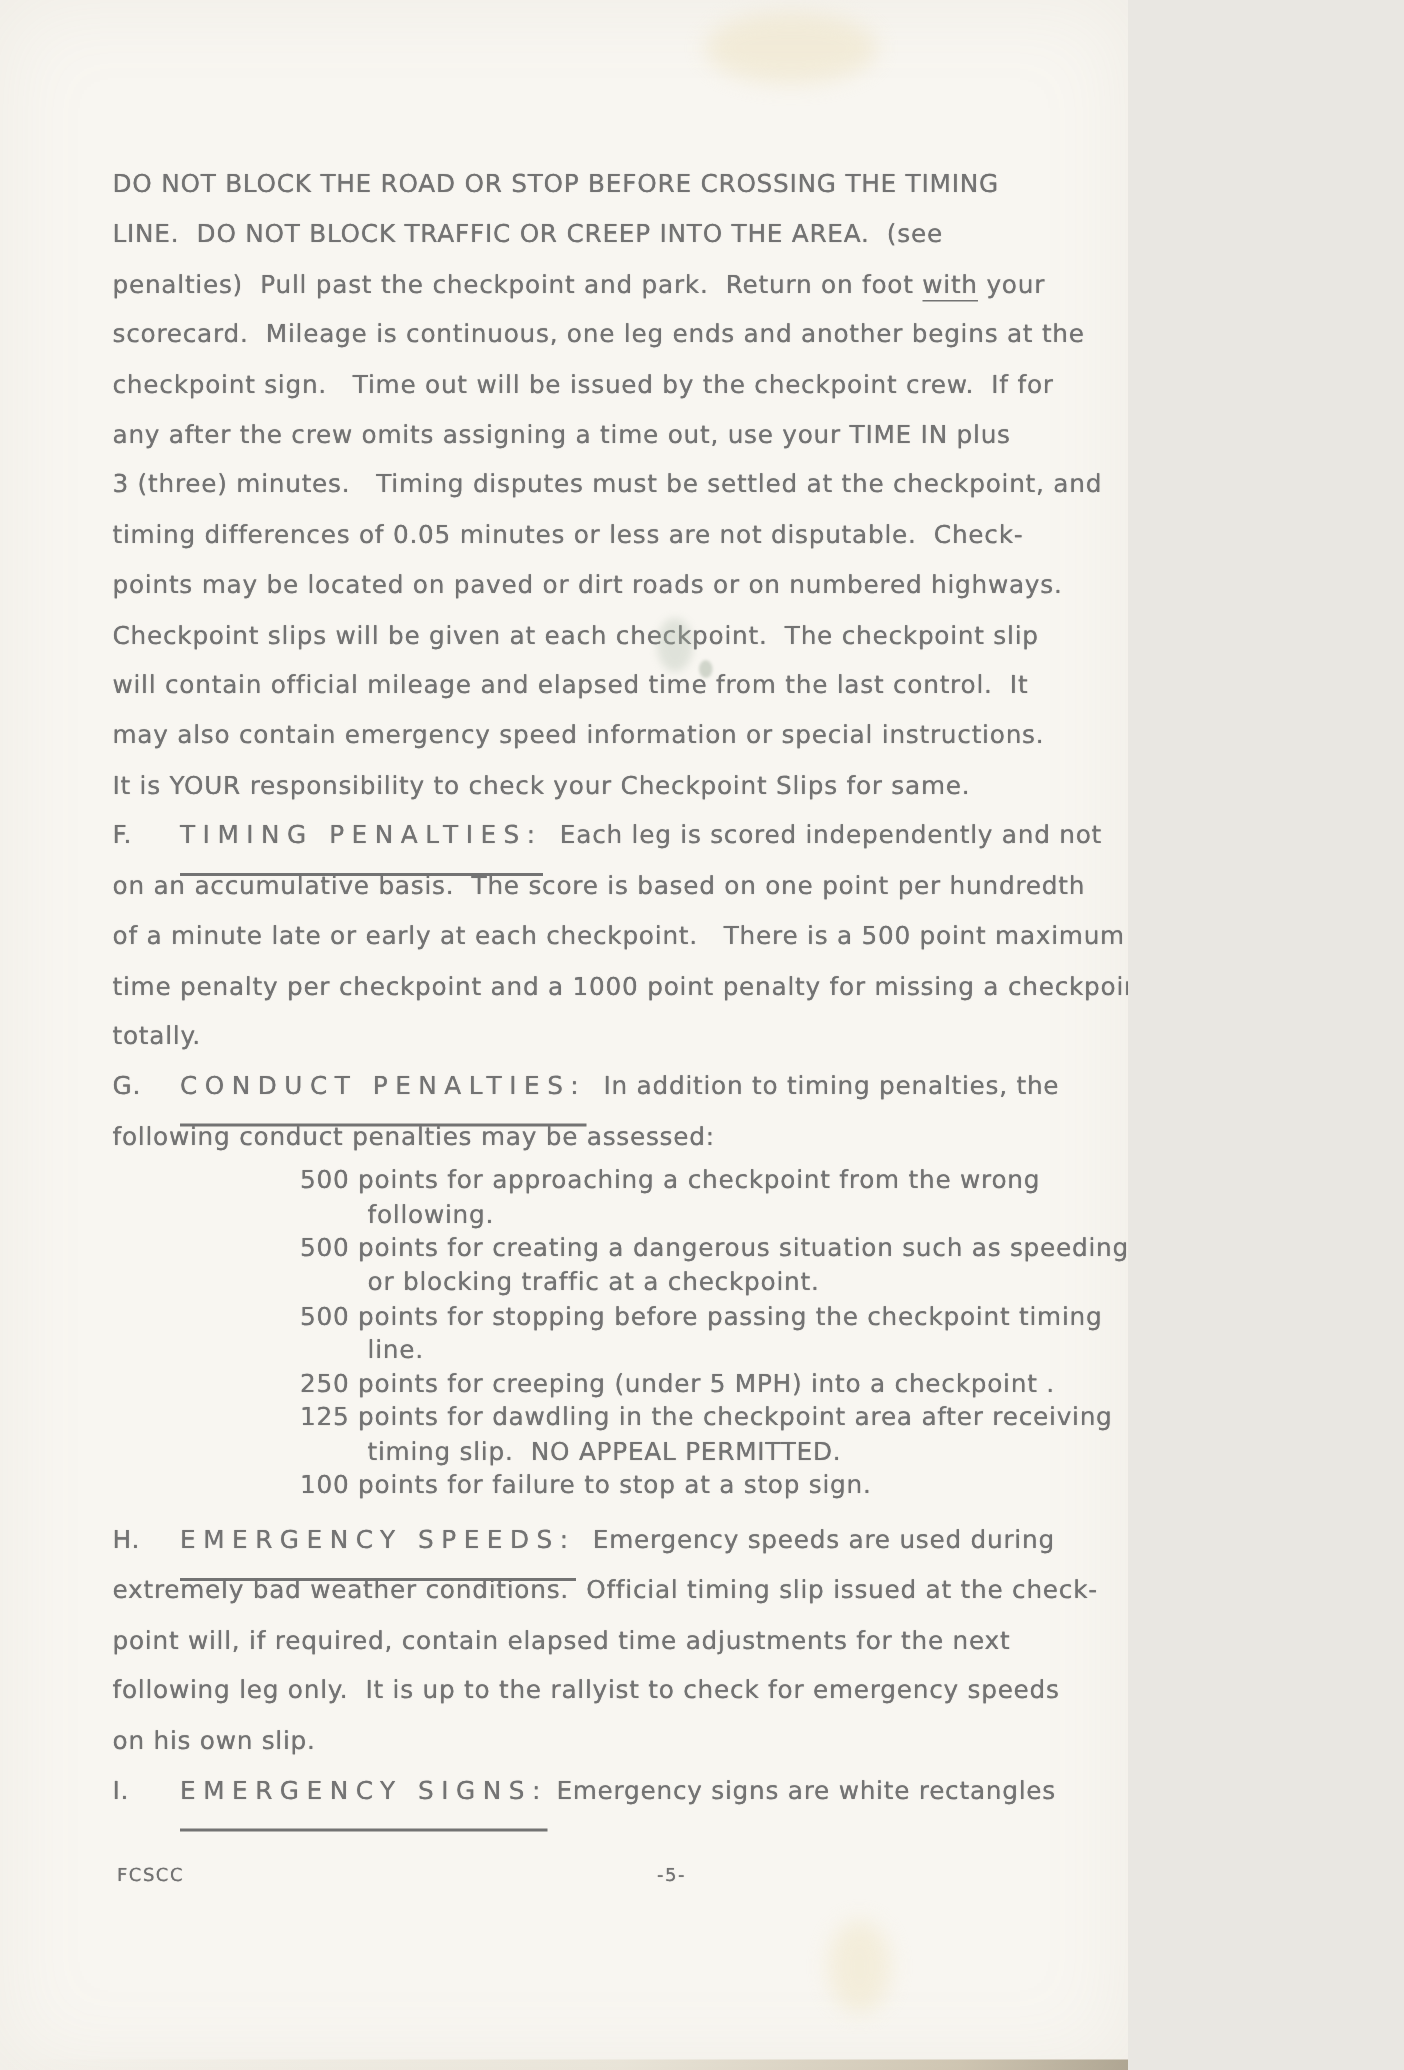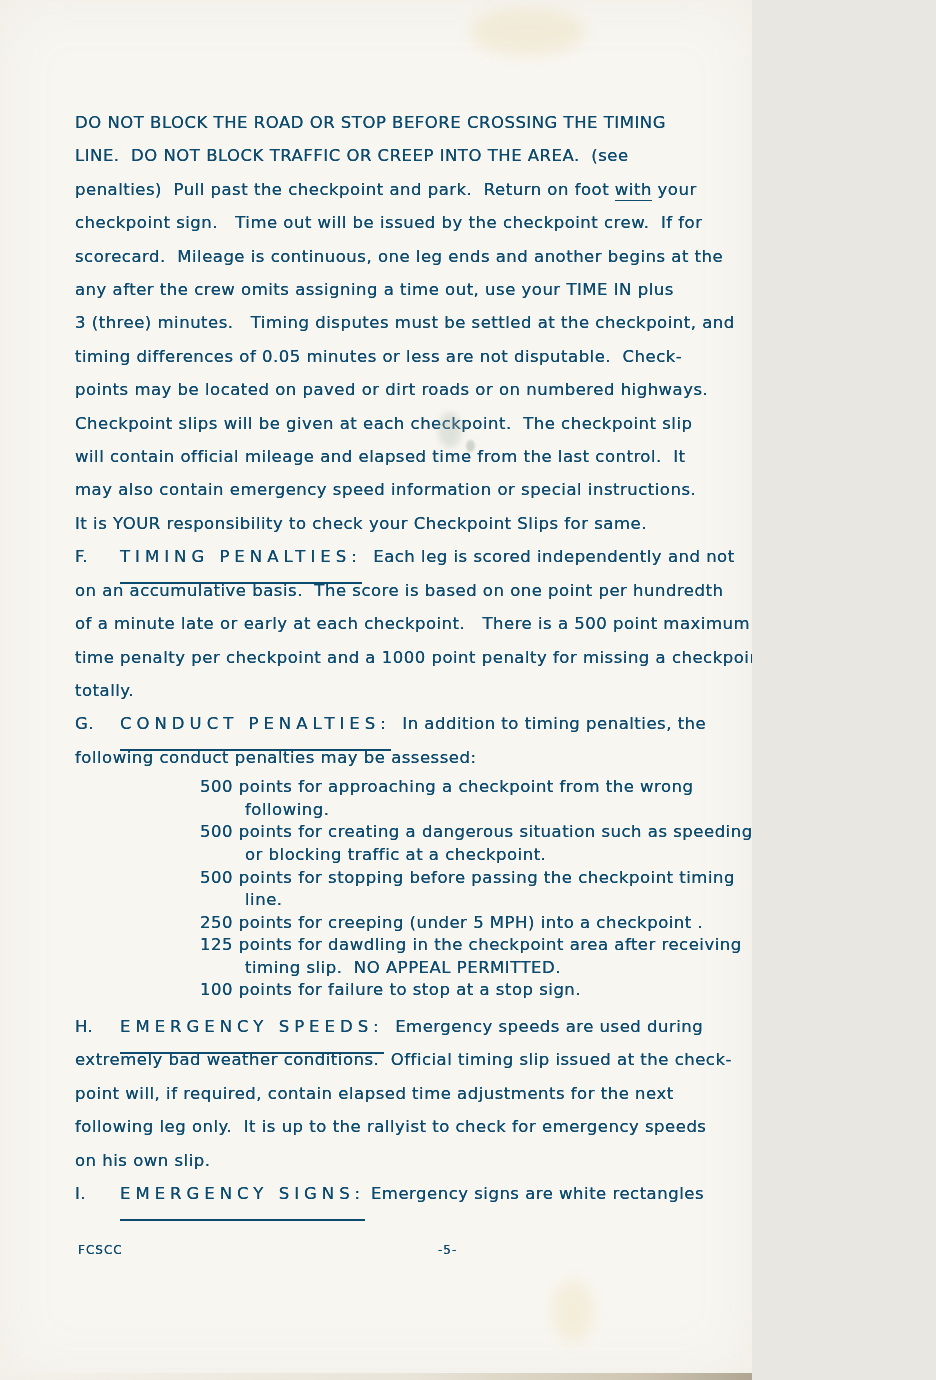--- a/index.html
+++ b/index.html
@@ -2,21 +2,21 @@
 <html><head>
 <meta charset="utf-8">
 <style>
   html,body {margin:0; padding:0; background:#e9e7e2;}
   .page {
     position:relative;
     width:752px; height:1380px;
     background:#f8f6f1;
     overflow:hidden;
     font-family:"DejaVu Sans", sans-serif;
-    color:#0c4a6e;
+    color:#737373;
     box-shadow: inset 0 0 60px rgba(170,160,135,0.10);
   }
   .content {
     position:absolute; left:75px; top:106px; right:55px;
   }
   .line {
     white-space:pre;
     font-size:16.5px;
     letter-spacing:0.5px;
     text-shadow:0 0 0.5px currentColor;
@@ -49,22 +49,22 @@
 </style>
 </head>
 <body>
 
 <div class="page">
   <div class="content">
       <div class="block para">
         <div class="line"><span class="seg">DO NOT BLOCK THE ROAD OR STOP BEFORE CROSSING THE TIMING</span></div>
         <div class="line"><span class="seg">LINE.  DO NOT BLOCK TRAFFIC OR CREEP INTO THE AREA.  (see</span></div>
         <div class="line"><span class="seg">penalties)  Pull past the checkpoint and park.  Return on foot </span><span class="seg u">with</span><span class="seg"> your</span></div>
+        <div class="line"><span class="seg">scorecard.  Mileage is continuous, one leg ends and another begins at the</span></div>
         <div class="line"><span class="seg">checkpoint sign.   Time out will be issued by the checkpoint crew.  If for</span></div>
-        <div class="line"><span class="seg">scorecard.  Mileage is continuous, one leg ends and another begins at the</span></div>
         <div class="line"><span class="seg">any after the crew omits assigning a time out, use your TIME IN plus</span></div>
         <div class="line"><span class="seg">3 (three) minutes.   Timing disputes must be settled at the checkpoint, and</span></div>
         <div class="line"><span class="seg">timing differences of 0.05 minutes or less are not disputable.  Check-</span></div>
         <div class="line"><span class="seg">points may be located on paved or dirt roads or on numbered highways.</span></div>
         <div class="line"><span class="seg">Checkpoint slips will be given at each checkpoint.  The checkpoint slip</span></div>
         <div class="line"><span class="seg">will contain official mileage and elapsed time from the last control.  It</span></div>
         <div class="line"><span class="seg">may also contain emergency speed information or special instructions.</span></div>
         <div class="line"><span class="seg">It is YOUR responsibility to check your Checkpoint Slips for same.</span></div>
       </div>
       <div class="block para">

